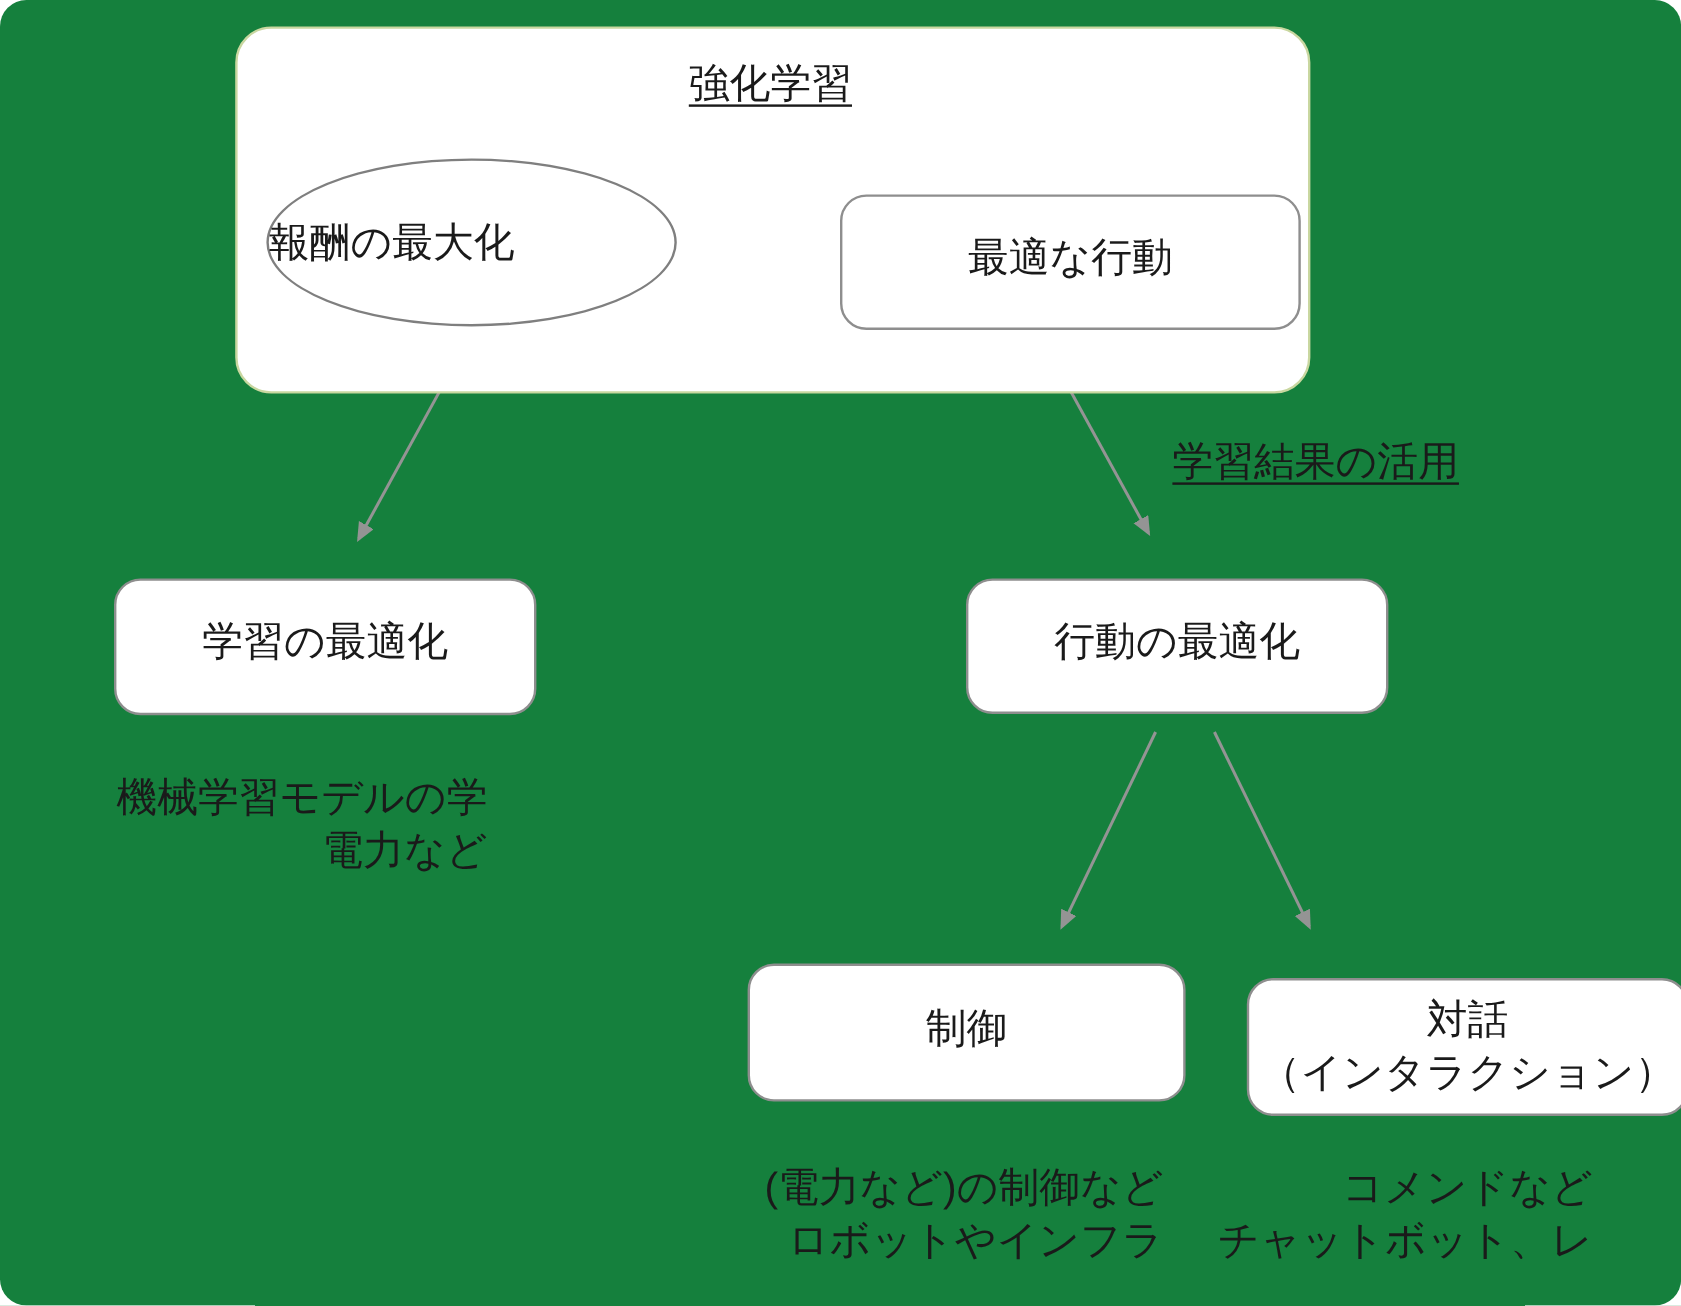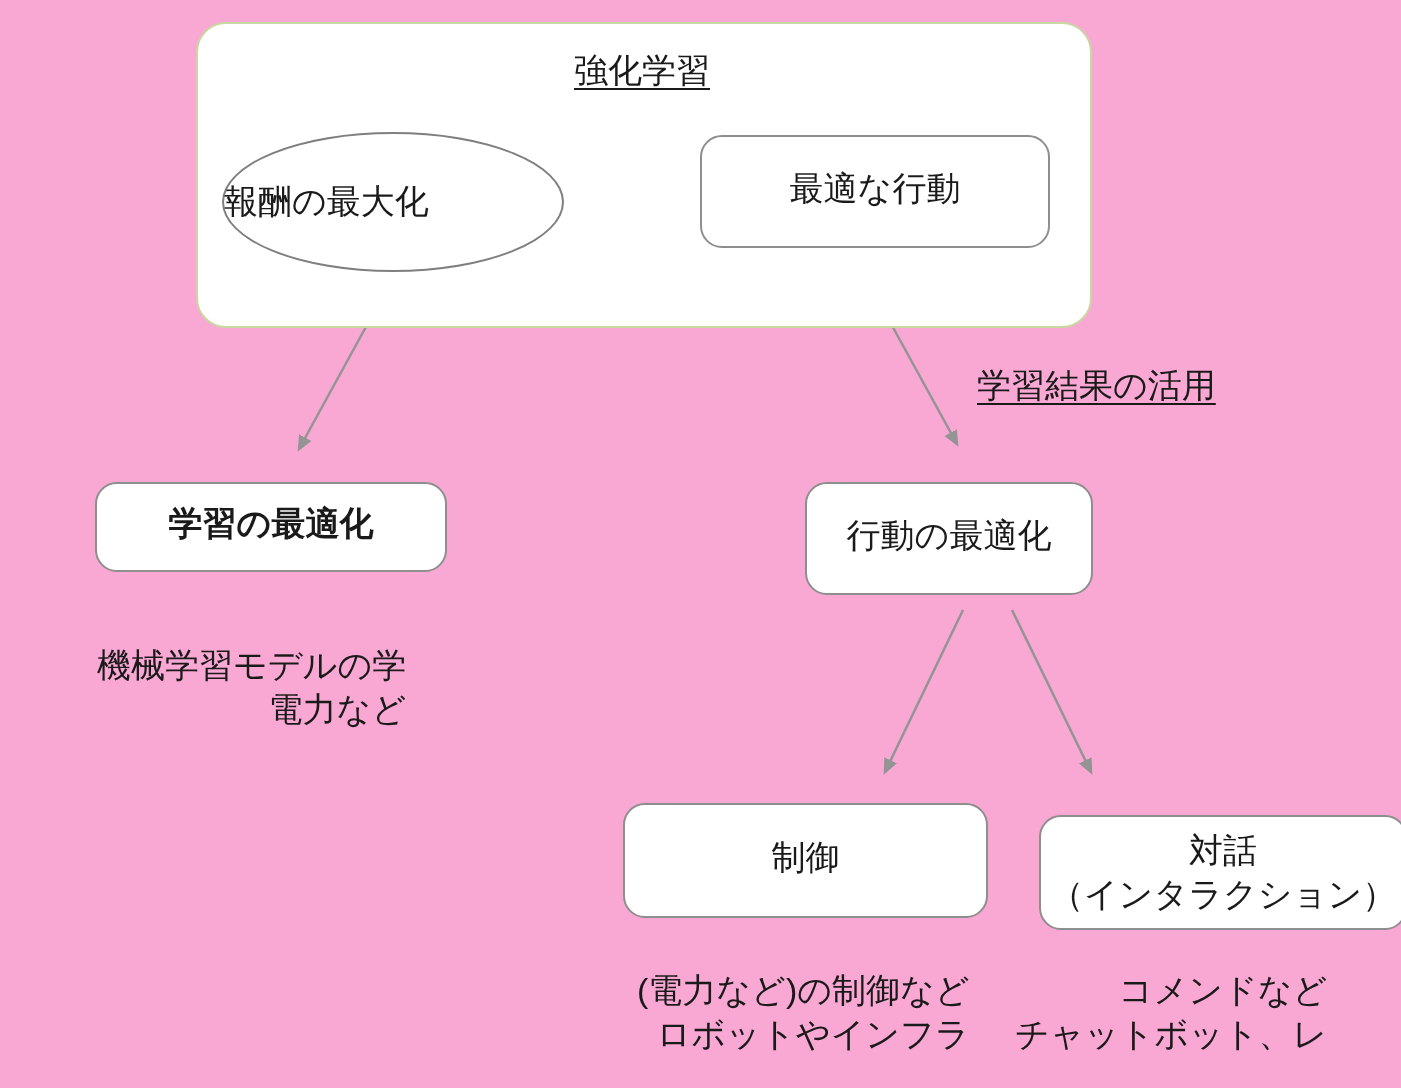--- a/index.html
+++ b/index.html
@@ -1,19 +1,20 @@
 <!DOCTYPE html>
 <html style="--container-border: #c9d7a0; --block-arrow-fill: #d7e4bd; --shape-border: #8e8e8e; --shape-border-dark: #7f7f7f; --connector: #949494; --text: #1a1a1a;"><head>
 <meta charset="utf-8">
 <style>
   html,body{margin:0;padding:0;background:#ffffff;}
   .page{
-    position:relative;width:1401px;height:1088px;background:#f9a8d4;overflow:hidden;
+    position:relative;width:1401px;height:1088px;background:#15803d;overflow:hidden;
     font-family:"Liberation Sans","DejaVu Sans",sans-serif;
     color:var(--text,#1a1a1a);
+    border-radius:22px;
   }
   .abs{position:absolute;}
   .svg-layer{position:absolute;left:0;top:0;width:1401px;height:1088px;pointer-events:none;}
 
   .container-box{
     left:196px;top:22px;width:892px;height:302px;
     border:2px solid var(--container-border,#c9d7a0);
     border-radius:30px;background:#fff;
   }
   .container-title{
@@ -26,23 +27,23 @@
     border:2px solid var(--shape-border-dark,#7f7f7f);border-radius:50%;
     display:flex;align-items:center;
     font-size:34px;background:#fff;box-sizing:border-box;
   }
   .node{
     border:2.5px solid var(--shape-border,#8e8e8e);border-radius:22px;background:#fff;
     display:flex;flex-direction:column;align-items:center;justify-content:center;
     font-size:34px;box-sizing:border-box;padding-bottom:8px;text-align:center;
     line-height:44px;
   }
-  .node-optimal-action{left:700px;top:135px;width:350px;height:113px;}
-  .node-learning-opt{left:95px;top:482px;width:352px;height:90px;font-weight:bold;}
-  .node-action-opt{left:805px;top:482px;width:288px;height:113px;}
+  .node-optimal-action{left:700px;top:162px;width:384px;height:113px;}
+  .node-learning-opt{left:95px;top:482px;width:352px;height:114px;}
+  .node-action-opt{left:805px;top:482px;width:352px;height:113px;}
   .node-control{left:623px;top:803px;width:365px;height:115px;}
   .node-dialog{left:1039px;top:803px;width:368px;height:115px;padding-bottom:2px;margin-top:12px;}
 
   .side-label{
     font-size:34px;line-height:40px;
     text-decoration:underline;text-underline-offset:6px;text-decoration-thickness:2px;
     white-space:nowrap;
   }
   .label-method{left:35px;top:362px;}
   .label-result{left:977px;top:365px;}

